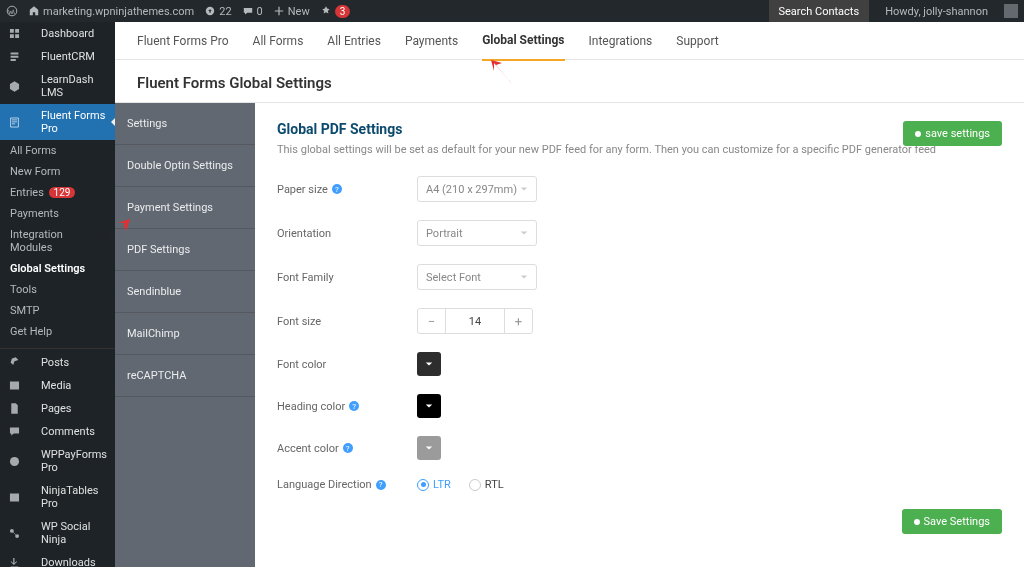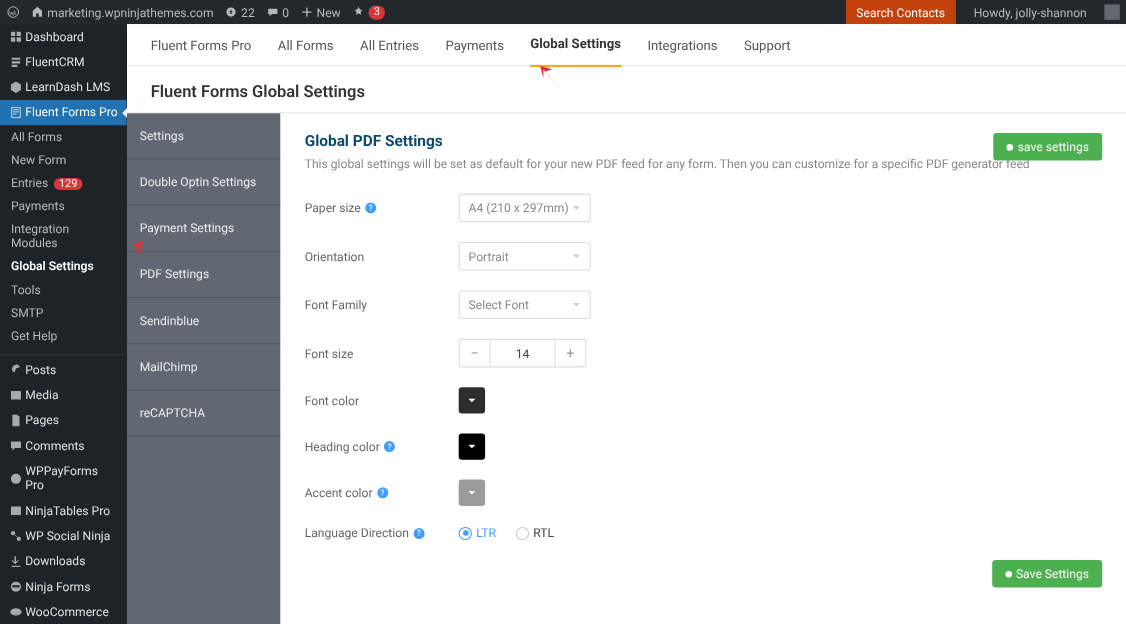--- a/index.html
+++ b/index.html
@@ -5,27 +5,27 @@
 * { margin: 0; padding: 0; box-sizing: border-box; font-family: -apple-system, BlinkMacSystemFont, "Segoe UI", Roboto, sans-serif; }
 body { background: #f1f1f1; width: 1024px; height: 567px; overflow: hidden; font-size: 12px; color: #444; }
 
 
 .adminbar { height: 22px; background: #23282d; color: #b4b9be; display: flex; align-items: center; padding: 0 6px; font-size: 11px; justify-content: center; }
 .adminbar .left { display: flex; align-items: center; gap: 10px; }
 .adminbar .right { margin-left: auto; display: flex; align-items: center; gap: 10px; }
 .adminbar .item { display: flex; align-items: center; gap: 3px; cursor: pointer; }
 .adminbar svg { width: 12px; height: 12px; fill: #b4b9be; }
 .badge-red { background: #d63638; color: #fff; border-radius: 8px; padding: 0 5px; font-size: 10px; line-height: 13px; }
-.search-contacts { background: #c2410c; color: #fff; padding: 4px 10px; height: 22px; display: flex; align-items: center; }
+.search-contacts { background: #404040; color: #fff; padding: 4px 10px; height: 22px; display: flex; align-items: center; }
 .howdy { padding: 0 6px; }
 .avatar { width: 14px; height: 14px; background: #646970; }
 
 
 .wpsidebar { position: absolute; top: 22px; left: 0; width: 115px; background: #1d2327; color: #e0e0e0; height: 545px; overflow-y: auto; font-size: 11px; }
-.wpsidebar .menu-item { display: flex; align-items: center; gap: 2px; padding: 5px 8px; cursor: pointer; color: #e0e0e0; }
+.wpsidebar .menu-item { display: flex; align-items: center; gap: 20px; padding: 5px 8px; cursor: pointer; color: #e0e0e0; }
 .wpsidebar .menu-item.active { background: #2271b1; color: #fff; position: relative; }
 .wpsidebar .menu-item.active::after { content: ''; position: absolute; right: -1px; top: 50%; margin-top: -5px; border: 5px solid transparent; border-right-color: #f1f1f1; }
 .wpsidebar .sub-item { padding: 4px 8px 4px 10px; cursor: pointer; color: #b4b9be; font-size: 11px; }
 .wpsidebar .sub-item.current { color: #fff; font-weight: 600; }
 .wpsidebar .sub-item .count { background: #d63638; color: #fff; border-radius: 8px; padding: 0 5px; font-size: 10px; margin-left: 2px; }
 .wpsidebar svg { width: 13px; height: 13px; fill: #a7aaad; flex-shrink: 0; }
 .wpsidebar .menu-item.active svg { fill: #fff; }
 .wpsidebar .sep { height: 5px; border-bottom: 1px solid #333; margin: 2px 0; }
 
 

